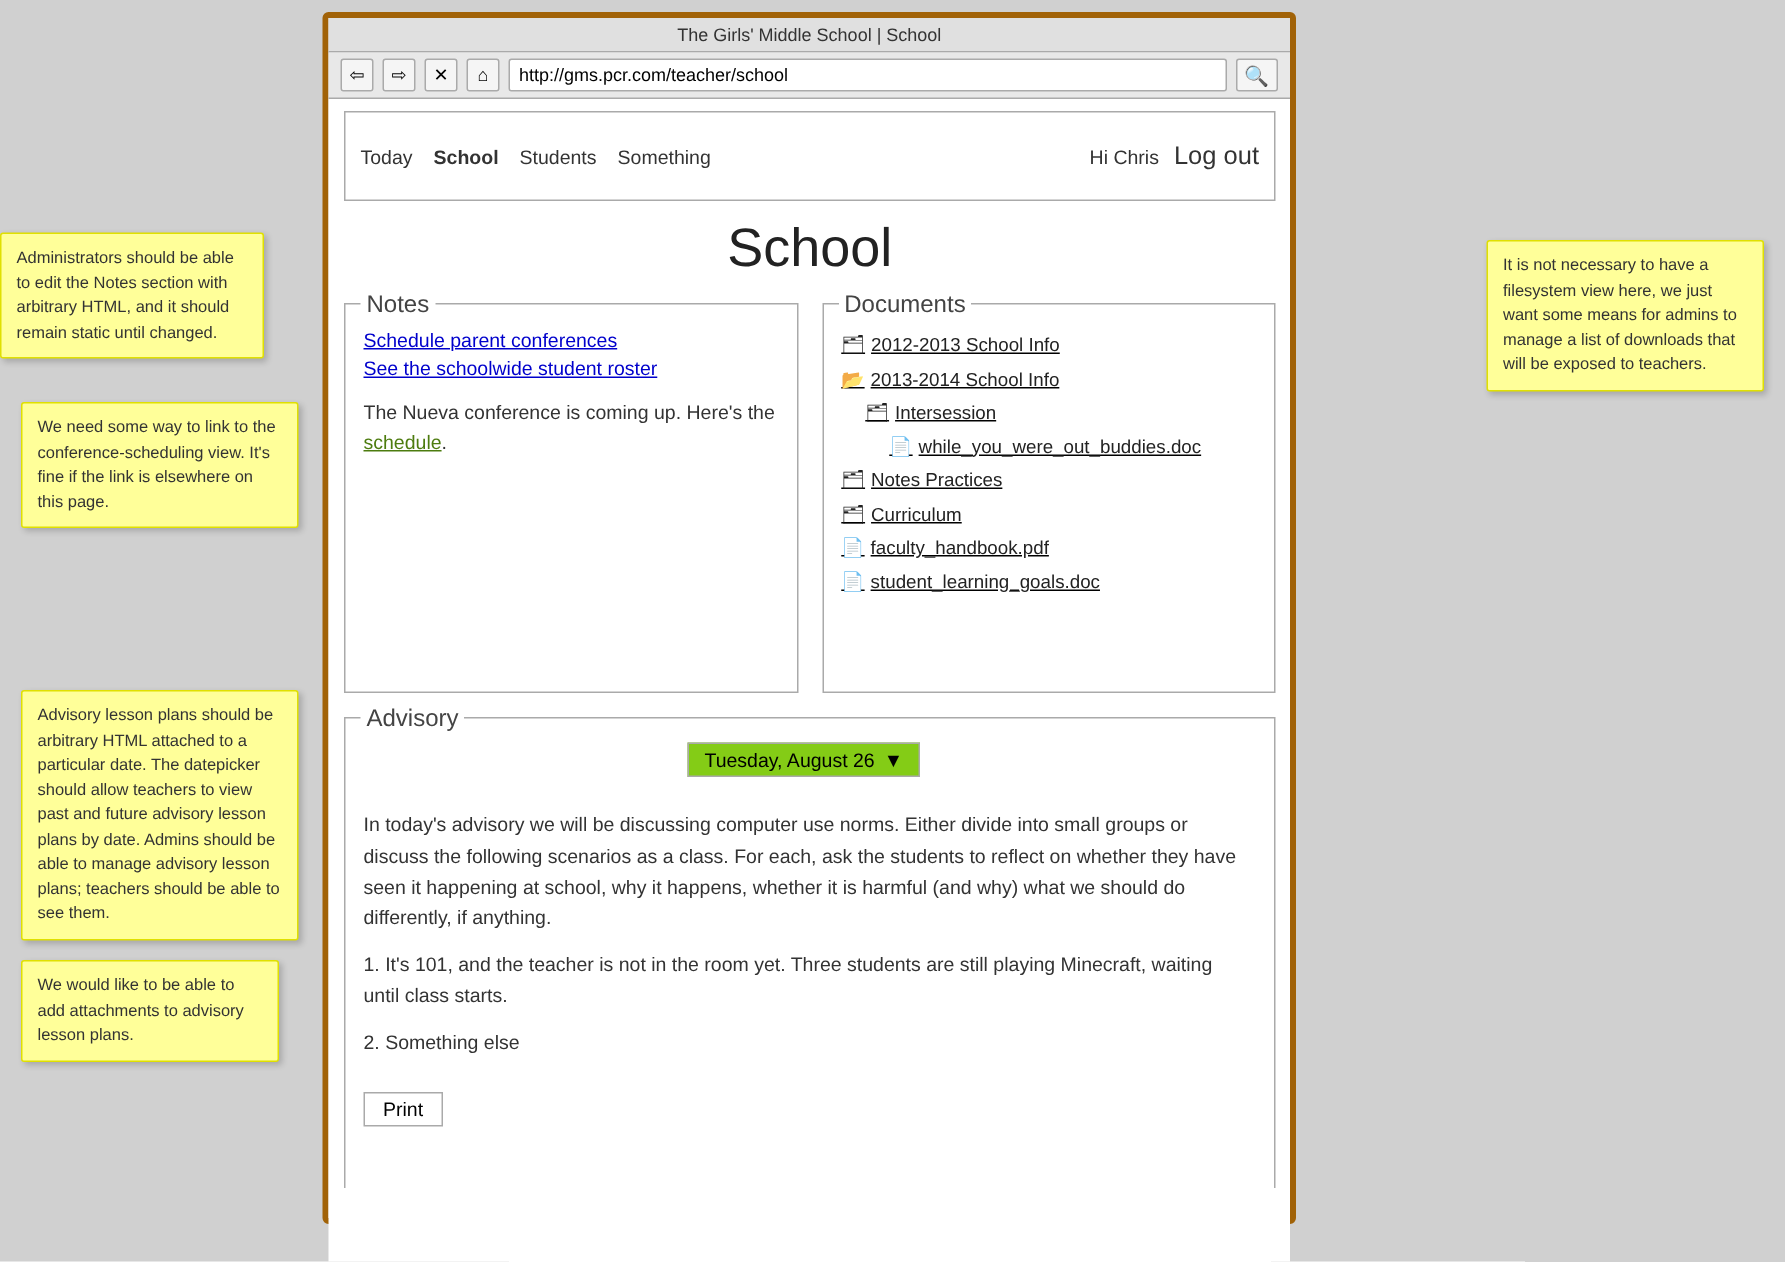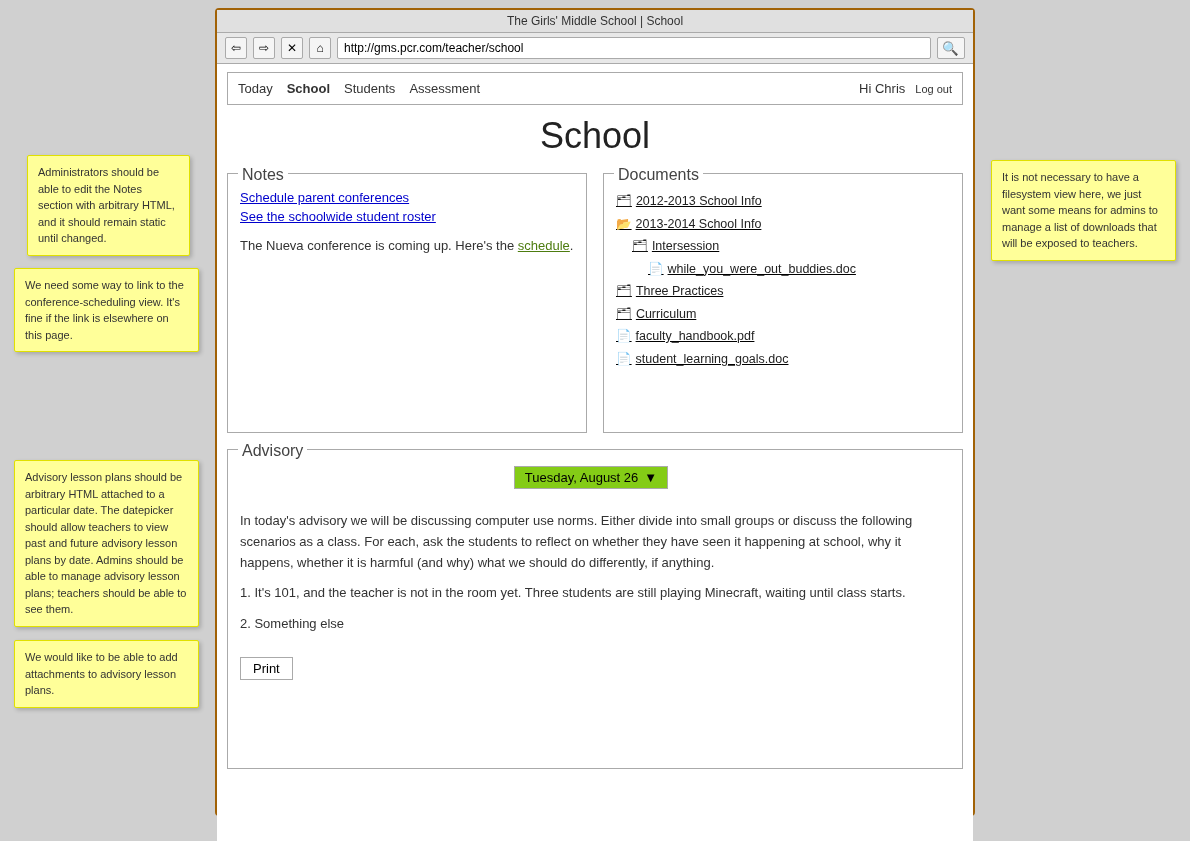--- a/index.html
+++ b/index.html
@@ -11,24 +11,24 @@
       height: 841px;
       overflow: hidden;
       position: relative;
     }
 
     
     .browser-window {
       position: absolute;
       top: 8px;
       left: 215px;
-      width: 760px;
+      width: 649px;
       height: 808px;
       background: #f0f0f0;
-      border: 2px solid #a16207;
+      border: 4px solid #a16207;
       border-radius: 4px;
     }
 
     .browser-titlebar {
       background: #e0e0e0;
       border-bottom: 1px solid #aaa;
       padding: 4px 8px;
       text-align: center;
       font-size: 12px;
       color: #333;
@@ -84,21 +84,21 @@
       margin: 0;
       padding: 0;
       height: calc(100% - 60px);
       overflow-y: auto;
     }
 
     
     .nav-bar {
       border: 1px solid #aaa;
       margin: 8px 10px;
-      padding: 8px 10px;
+      padding: 19px 10px;
       display: flex;
       align-items: center;
       justify-content: space-between;
       background: white;
     }
 
     .nav-links {
       display: flex;
       gap: 14px;
       align-items: center;
@@ -120,21 +120,21 @@
       gap: 10px;
       align-items: center;
     }
 
     .nav-greeting {
       font-size: 13px;
       color: #333;
     }
 
     .nav-logout {
-      font-size: 11px;
+      font-size: 17px;
       color: #333;
       cursor: pointer;
       text-decoration: none;
     }
 
     
     .page-title {
       text-align: center;
       font-size: 36px;
       font-weight: normal;
@@ -268,40 +268,40 @@
       padding: 8px 10px;
       font-size: 11px;
       line-height: 1.5;
       color: #333;
       box-shadow: 2px 2px 4px rgba(0,0,0,0.2);
       border-radius: 2px;
     }
 
     .sticky-note-1 {
       top: 155px;
-      left: 27px;
-      width: 163px;
+      left: 0;
+      width: 176px;
     }
 
     .sticky-note-2 {
       top: 268px;
       left: 14px;
       width: 185px;
     }
 
     .sticky-note-3 {
       top: 460px;
       left: 14px;
       width: 185px;
     }
 
     .sticky-note-4 {
       top: 640px;
       left: 14px;
-      width: 185px;
+      width: 172px;
     }
 
     .sticky-note-right {
       top: 160px;
       right: 14px;
       width: 185px;
     }
 
     .page-scroll-area {
       height: calc(100% - 14px);
@@ -345,21 +345,21 @@
   </div>
 
   <div class="page-scroll-area">
     <div class="page-content">
 
       <div class="nav-bar">
         <div class="nav-links">
           <a class="nav-link">Today</a>
           <a class="nav-link active">School</a>
           <a class="nav-link">Students</a>
-          <a class="nav-link">Assessment</a>
+          <a class="nav-link">Something</a>
         </div>
         <div class="nav-right">
           <span class="nav-greeting">Hi Chris</span>
           <a class="nav-logout">Log out</a>
         </div>
       </div>
 
       <h1 class="page-title">School</h1>
 
       <div class="sections-row">
@@ -387,21 +387,21 @@
               <div class="doc-item indent1">
                 <span>🗂</span>
                 <span>Intersession</span>
               </div>
               <div class="doc-item indent2">
                 <span>📄</span>
                 <span>while_you_were_out_buddies.doc</span>
               </div>
               <div class="doc-item">
                 <span>🗂</span>
-                <span>Three Practices</span>
+                <span>Notes Practices</span>
               </div>
               <div class="doc-item">
                 <span>🗂</span>
                 <span>Curriculum</span>
               </div>
               <div class="doc-item">
                 <span>📄</span>
                 <span>faculty_handbook.pdf</span>
               </div>
               <div class="doc-item">

